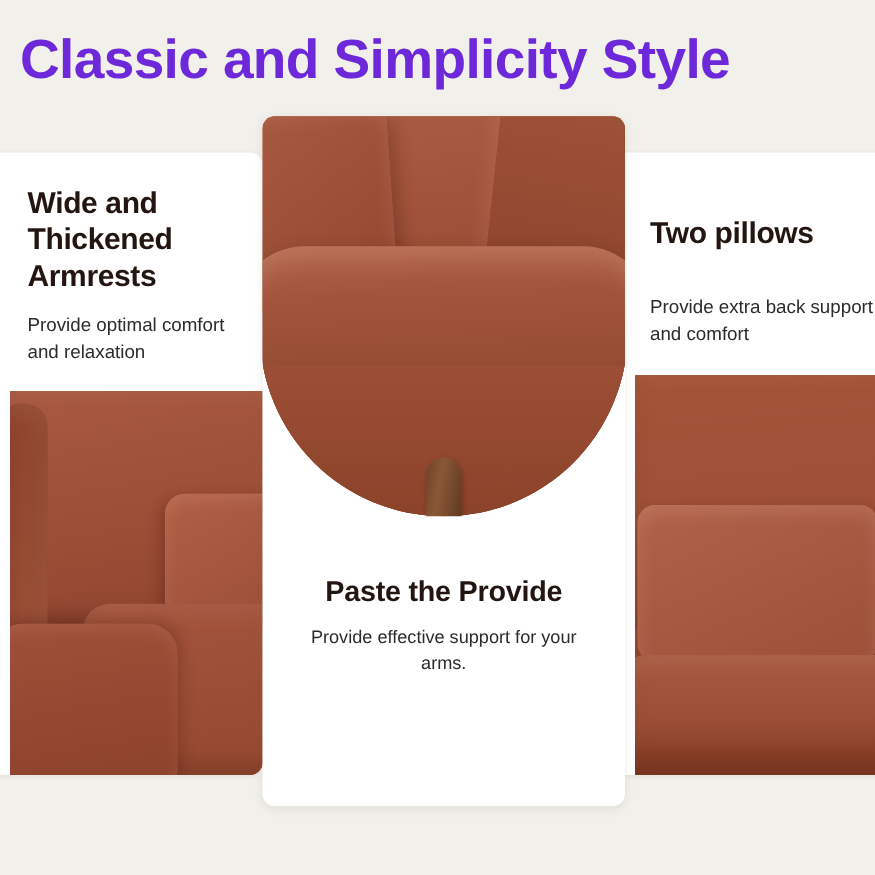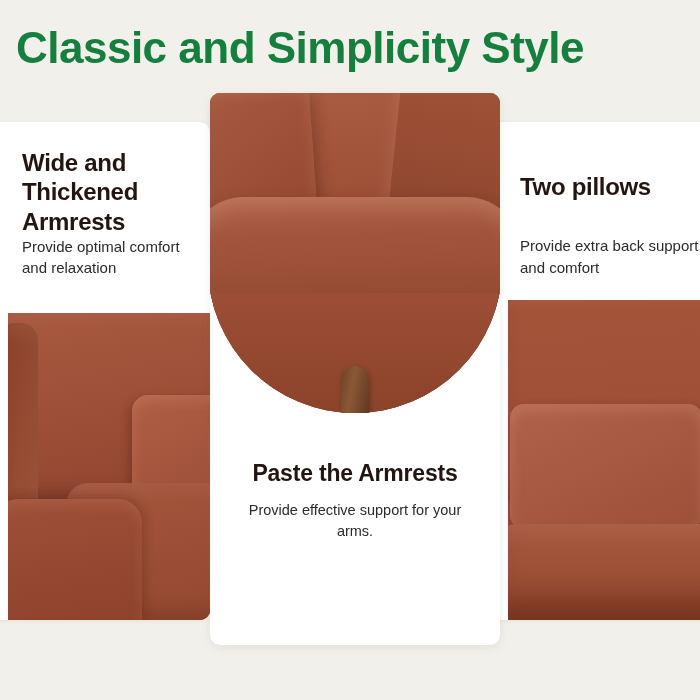--- a/index.html
+++ b/index.html
@@ -15,21 +15,21 @@
   }
 
   
   .page-title {
     position:absolute;
     top:24px; left:0; width:600px;
     text-align:center;
     font-size:44px;
     font-weight:bold;
     letter-spacing:-0.5px;
-    color:#15803d;
+    color:#6d28d9;
     line-height:1.1;
     white-space:nowrap;
   }
 
   
   .card {
     position:absolute;
     background:#ffffff;
     overflow:hidden;
   }
@@ -67,20 +67,21 @@
     font-weight:bold;
     color:#231510;
     line-height:1.22;
     letter-spacing:-0.3px;
   }
   .feature-body {
     font-size:15px;
     font-weight:normal;
     color:#2b2b2b;
     line-height:1.42;
+    margin-top:14px;
   }
   .txt-right .feature-body { margin-top:34px; }
 
   
   .photo {
     position:absolute;
     overflow:hidden;
     background:#9d4c36;
   }
   .photo-left {
@@ -321,16 +322,16 @@
       <div class="cp-backL"></div>
       <div class="cp-pillowL"></div>
       <div class="cp-seat"></div>
       <div class="cp-shadowline"></div>
       <div class="cp-base"></div>
     </div>
     <div class="leg"></div>
   </div>
 
   <div class="txt-center">
-    <div class="center-heading">Paste the Armrests</div>
+    <div class="center-heading">Paste the Provide</div>
     <div class="center-body">Provide effective support for your arms.</div>
   </div>
 </div>
 
 </body></html>

